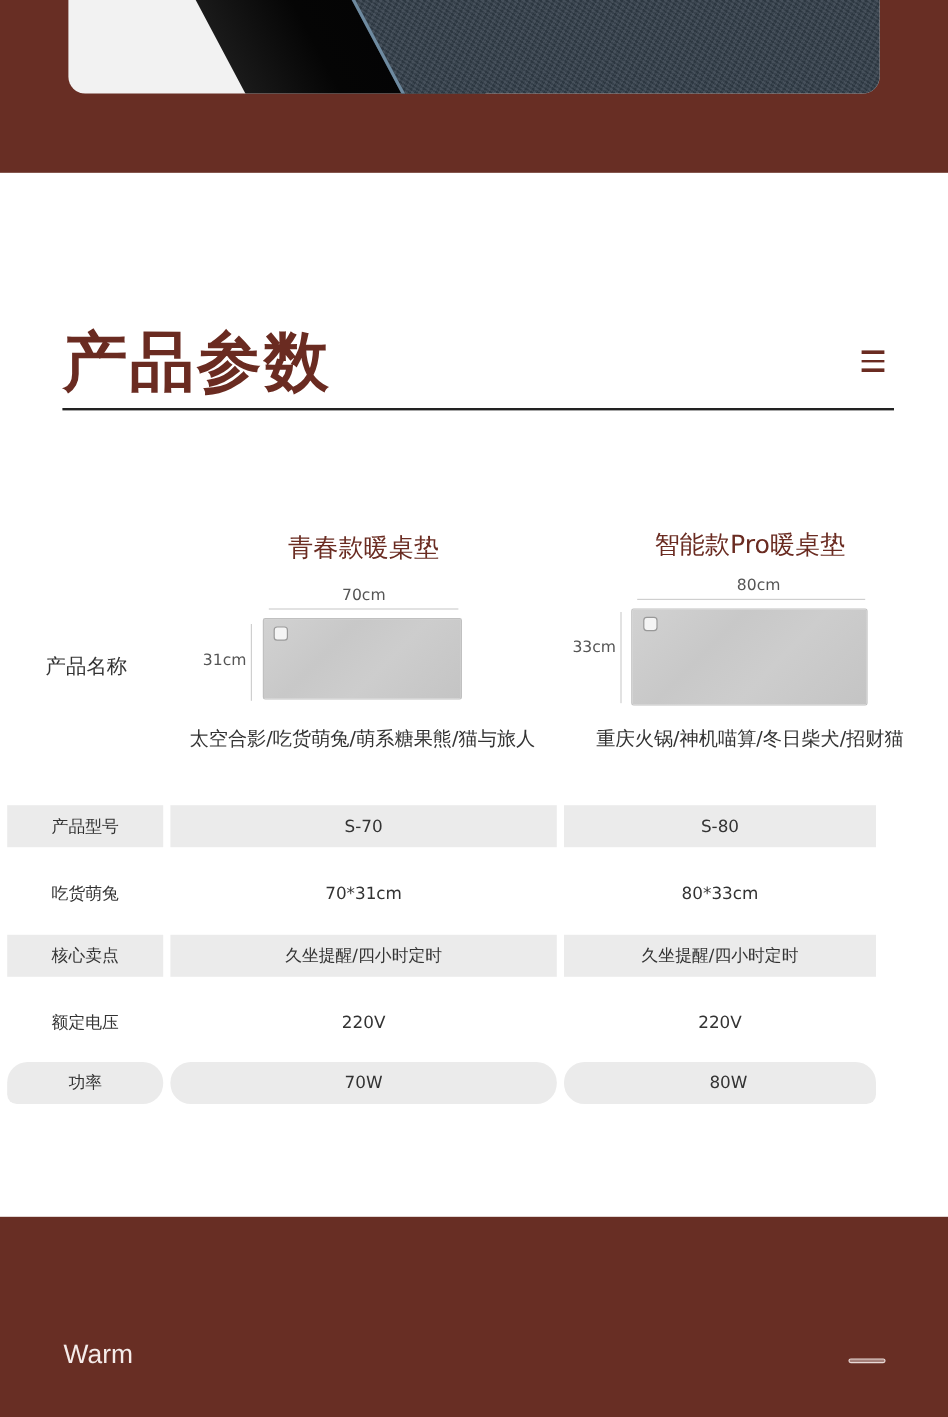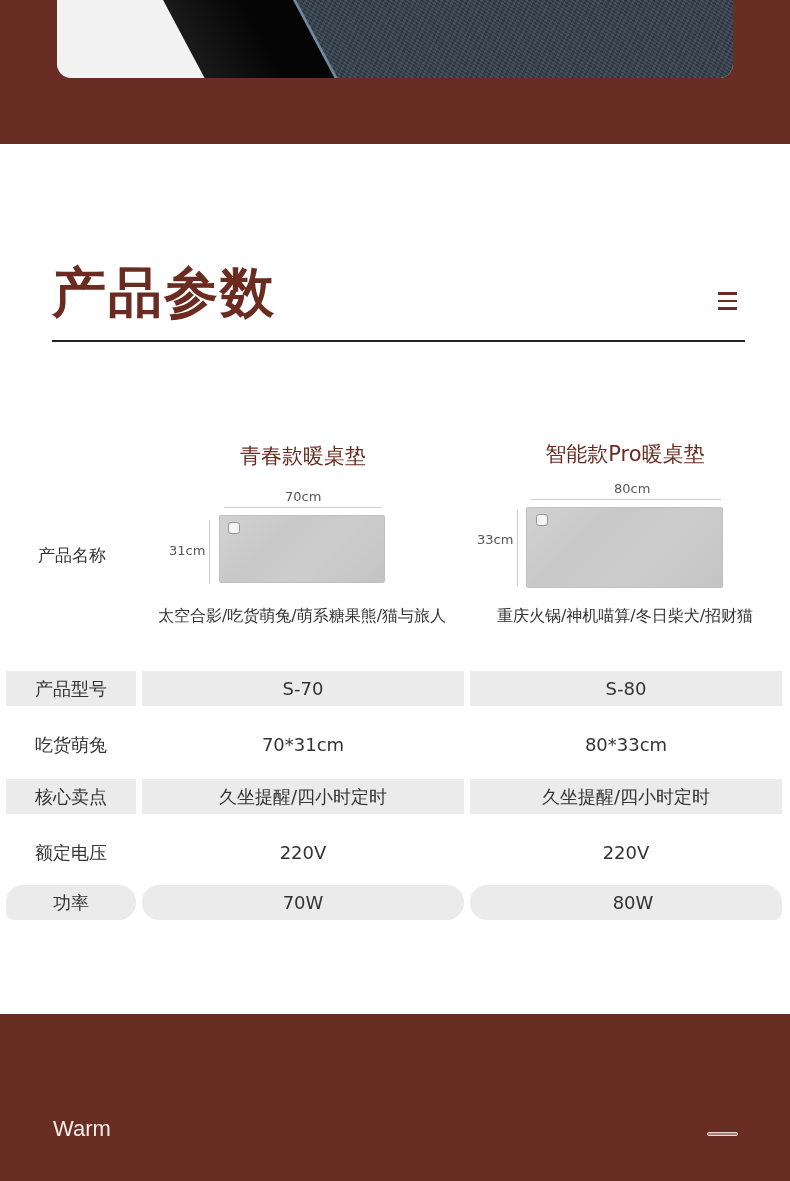--- a/index.html
+++ b/index.html
@@ -11,21 +11,21 @@
     .photo-card { position: absolute; left: 57px; top: 0; width: 676px; height: 78px; border-radius: 0 0 14px 14px; overflow: hidden; background: #f2f2f2; }
     .photo-dark { position: absolute; left: 130px; top: -10px; width: 200px; height: 110px; background: linear-gradient(90deg, #1a1a1a 0%, #050505 40%, #030305 100%); transform: skewX(28deg); }
     .photo-fabric { position: absolute; left: 260px; top: -10px; width: 520px; height: 110px;
       background:
         repeating-linear-gradient(45deg, rgba(255,255,255,0.05) 0 2px, rgba(0,0,0,0.08) 2px 4px),
         repeating-linear-gradient(-45deg, rgba(255,255,255,0.04) 0 2px, rgba(0,0,0,0.06) 2px 4px),
         #34404b;
       transform: skewX(28deg); border-left: 3px solid #6e8aa0; }
 
     
-    .section-title { position: absolute; left: 52px; top: 258px; font-size: 54px; font-weight: bold; color: #6a2b21; letter-spacing: 2px; line-height: 70px; }
+    .section-title { position: absolute; left: 52px; top: 272px; font-size: 54px; font-weight: bold; color: #6a2b21; letter-spacing: 2px; line-height: 70px; font-family: Liberation Mono, monospace; }
     .menu-icon { position: absolute; left: 718px; top: 292px; width: 20px; height: 18px; }
     .menu-icon span { display: block; width: 19px; height: 2.5px; background: #6a2b21; margin-bottom: 5px; }
     .title-rule { position: absolute; left: 52px; top: 340px; width: 693px; height: 2px; background: #222; }
 
     
     .prod-title { position: absolute; font-size: 21px; color: #6a2b21; text-align: center; }
     .prod-title.p1 { left: 150px; width: 306px; top: 442px; }
     .prod-title.p2 { left: 470px; width: 310px; top: 440px; }
 
     .row-label { position: absolute; font-size: 17px; color: #333; text-align: center; width: 130px; left: 7px; margin-top: 23px; }
@@ -36,25 +36,25 @@
     .vline { position: absolute; width: 1px; background: #cfcfcf; }
 
     .mat { position: absolute; background: linear-gradient(135deg, #d2d2d2 0%, #c8c8c8 35%, #cdcdcd 60%, #c4c4c4 100%); border-radius: 2px; border: 1px solid #c0c0c0; }
     .mat-btn { position: absolute; width: 12px; height: 12px; background: #f4f4f4; border: 1px solid #999; border-radius: 3px; }
 
     .variants { position: absolute; font-size: 16px; color: #333; text-align: center; white-space: nowrap; }
     .variants.v1 { left: 140px; width: 324px; top: 606px; }
     .variants.v2 { left: 470px; width: 310px; top: 606px; }
 
     
-    .cell { position: absolute; display: flex; align-items: center; justify-content: center; font-size: 18px; color: #333; }
+    .cell { position: absolute; display: flex; align-items: center; justify-content: center; font-size: 14px; color: #333; }
     .shaded { background: #ebebeb; }
     .col-l { left: 6px; width: 130px; }
     .col-a { left: 142px; width: 322px; }
-    .col-b { left: 470px; width: 312px; }
+    .col-b { left: 470px; width: 260px; }
     .r1 { top: 671px; height: 35px; }
     .r2 { top: 727px; height: 35px; }
     .r3 { top: 779px; height: 35px; }
     .r4 { top: 835px; height: 35px; }
     .r5 { top: 885px; height: 35px; border-radius: 17px; }
     .r5.col-l { border-bottom-left-radius: 8px; }
     .r5.col-b { border-bottom-right-radius: 8px; padding-left: 14px; }
 
     
     .bottom-band { position: absolute; left: 0; top: 1014px; width: 790px; height: 167px; background: #682e24; }

